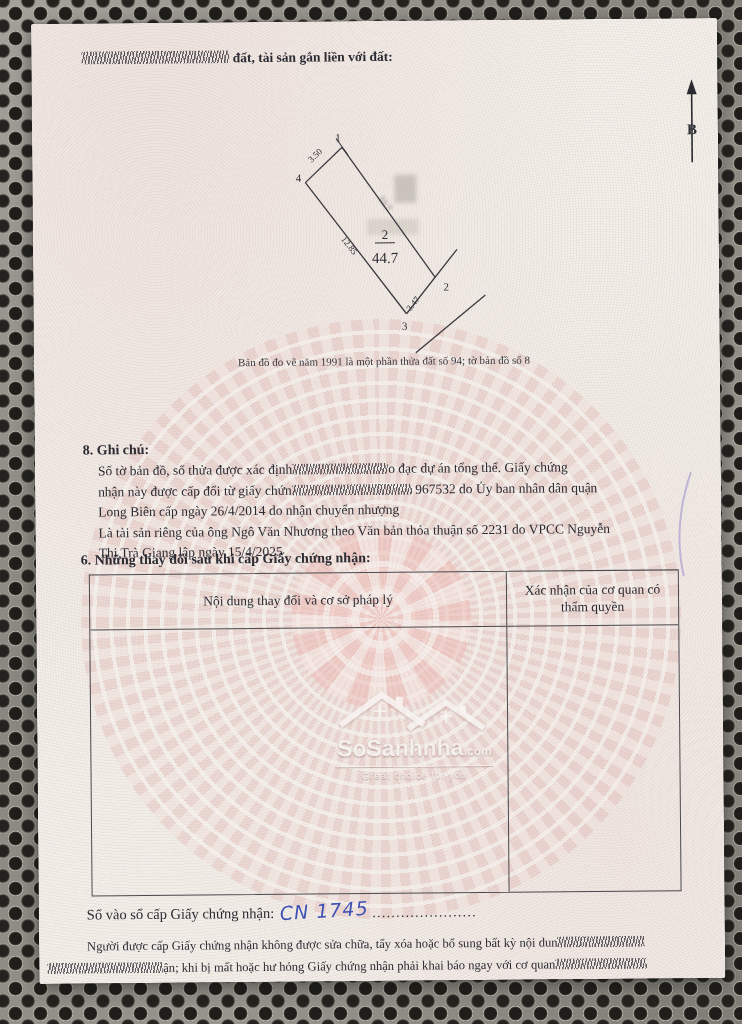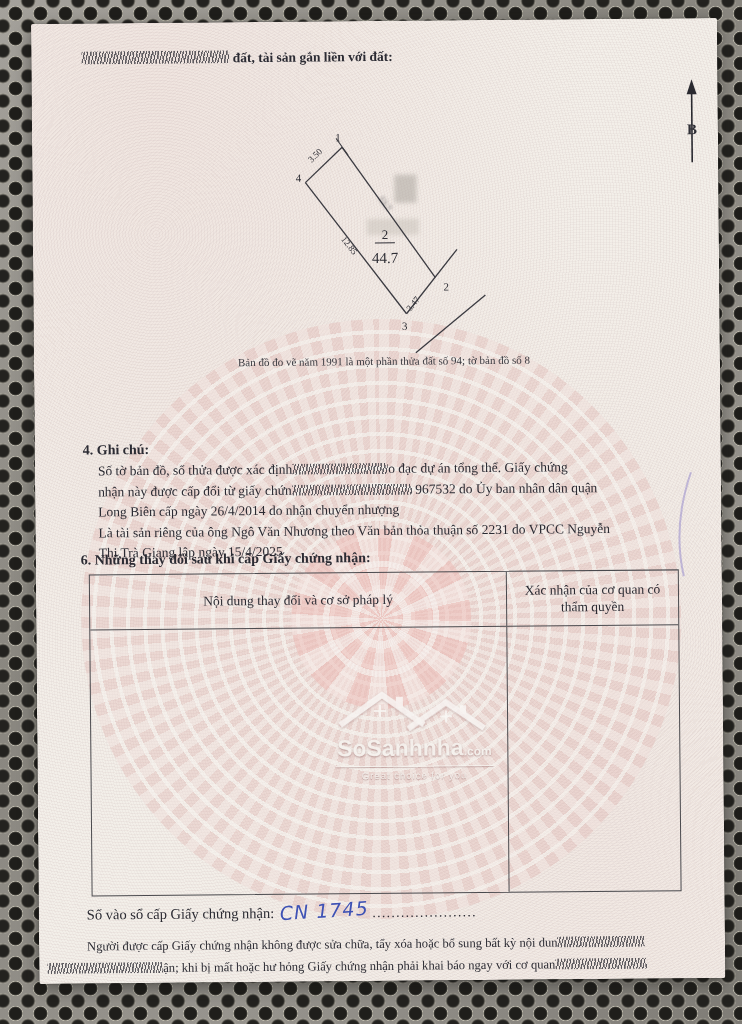--- a/index.html
+++ b/index.html
@@ -120,21 +120,21 @@
       <text x="152" y="195" font-size="9" text-anchor="middle" transform="rotate(-51 152 195)">3.47</text>
       <text class="blurlbl" x="120" y="94" font-size="9" text-anchor="middle" transform="rotate(55 120 94)">13.7</text>
 
       <text x="122" y="128" font-size="13" text-anchor="middle">2</text>
       <line x1="112" y1="132" x2="132" y2="132" stroke="#2f2f36" stroke-width="1"></line>
       <text x="122" y="152" font-size="15" text-anchor="middle">44.7</text>
     </svg>
 
     <div class="caption">Bản đồ đo vẽ năm 1991 là một phần thửa đất số 94; tờ bản đồ số 8</div>
 
-    <div class="sec-head" style="left:48px;top:419px;">4. Ghi chú:</div>
+    <div class="sec-head" style="left:48px;top:419px;">8. Ghi chú:</div>
     <div class="notes">
       <div class="ln"><span>Số tờ bản đồ, số thửa được xác định</span><span class="scribble" style="width:96px;"></span><span>o đạc dự án tổng thể. Giấy chứng</span></div>
       <div class="ln"><span>nhận này được cấp đổi từ giấy chứn</span><span class="scribble" style="width:120px;"></span> <span>967532 do Ủy ban nhân dân quận</span></div>
       <div class="ln">Long Biên cấp ngày 26/4/2014 do nhận chuyển nhượng</div>
       <div class="ln">Là tài sản riêng của ông Ngô Văn Nhương theo Văn bản thỏa thuận số 2231 do VPCC Nguyễn</div>
       <div class="ln">Thị Trà Giang lập ngày 15/4/2025</div>
     </div>
 
     <div class="sec-head" style="left:45px;top:529px;">6. Những thay đổi sau khi cấp Giấy chứng nhận:</div>
 

